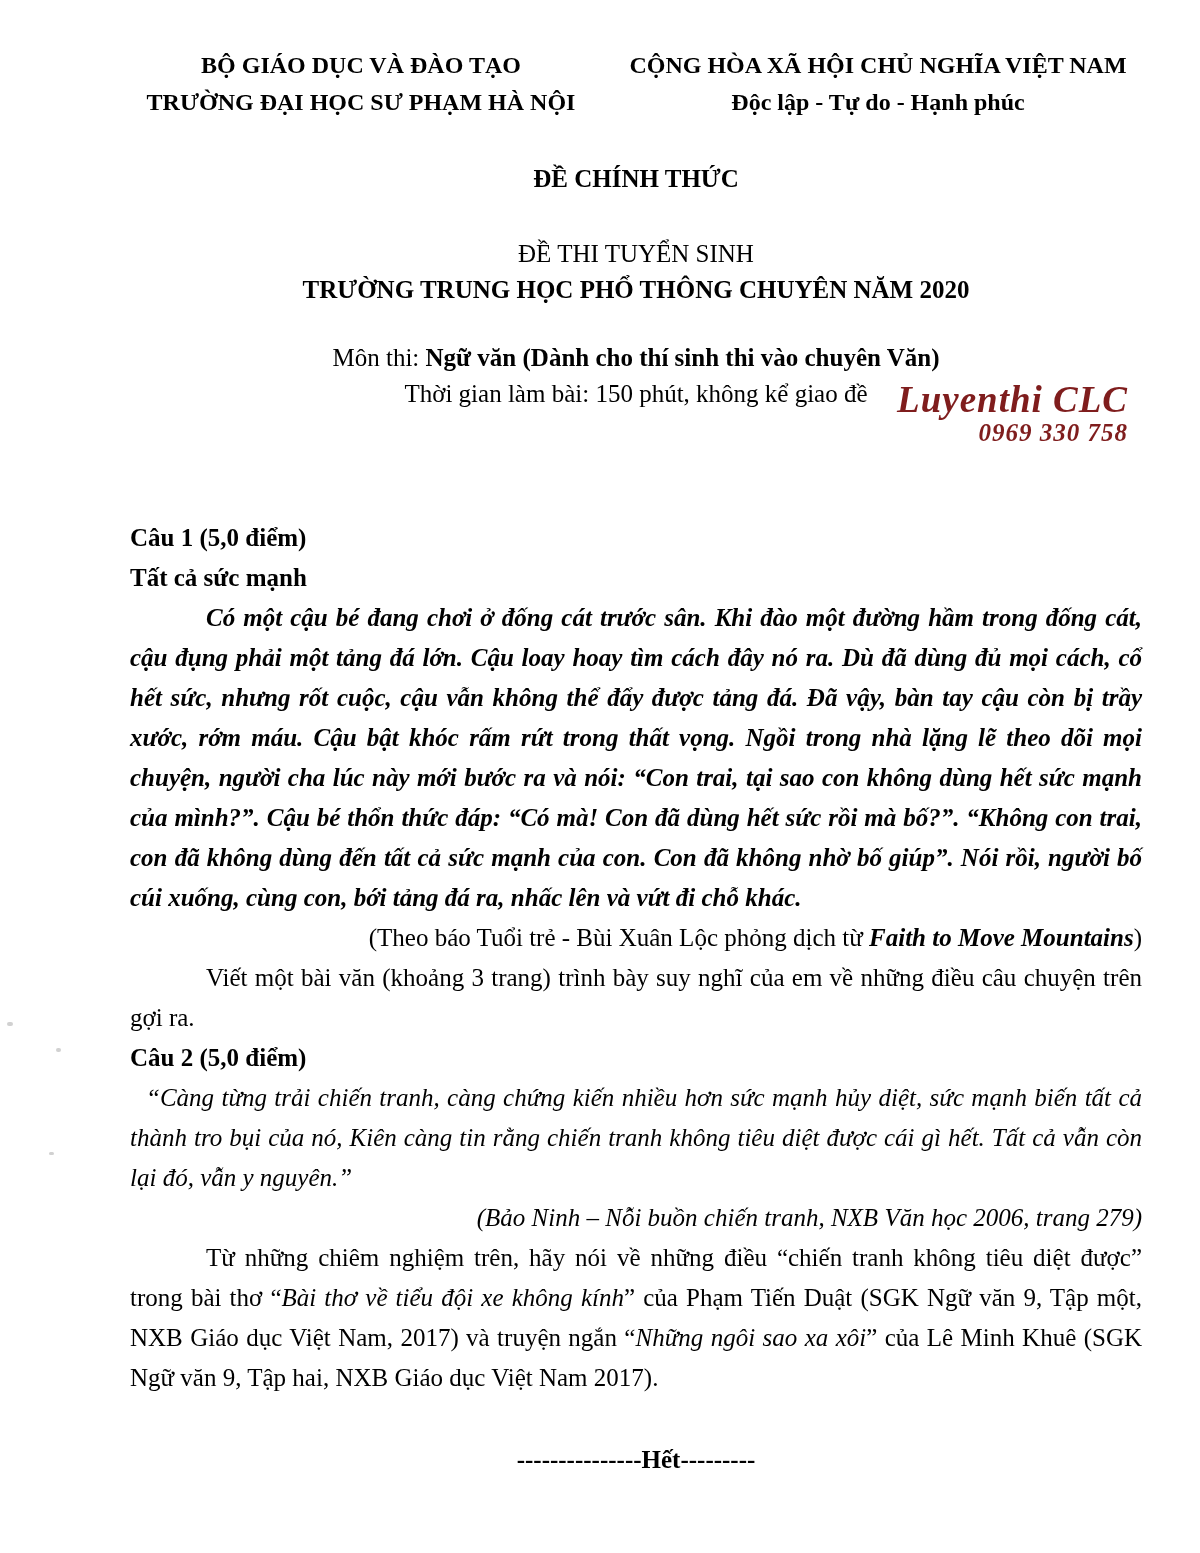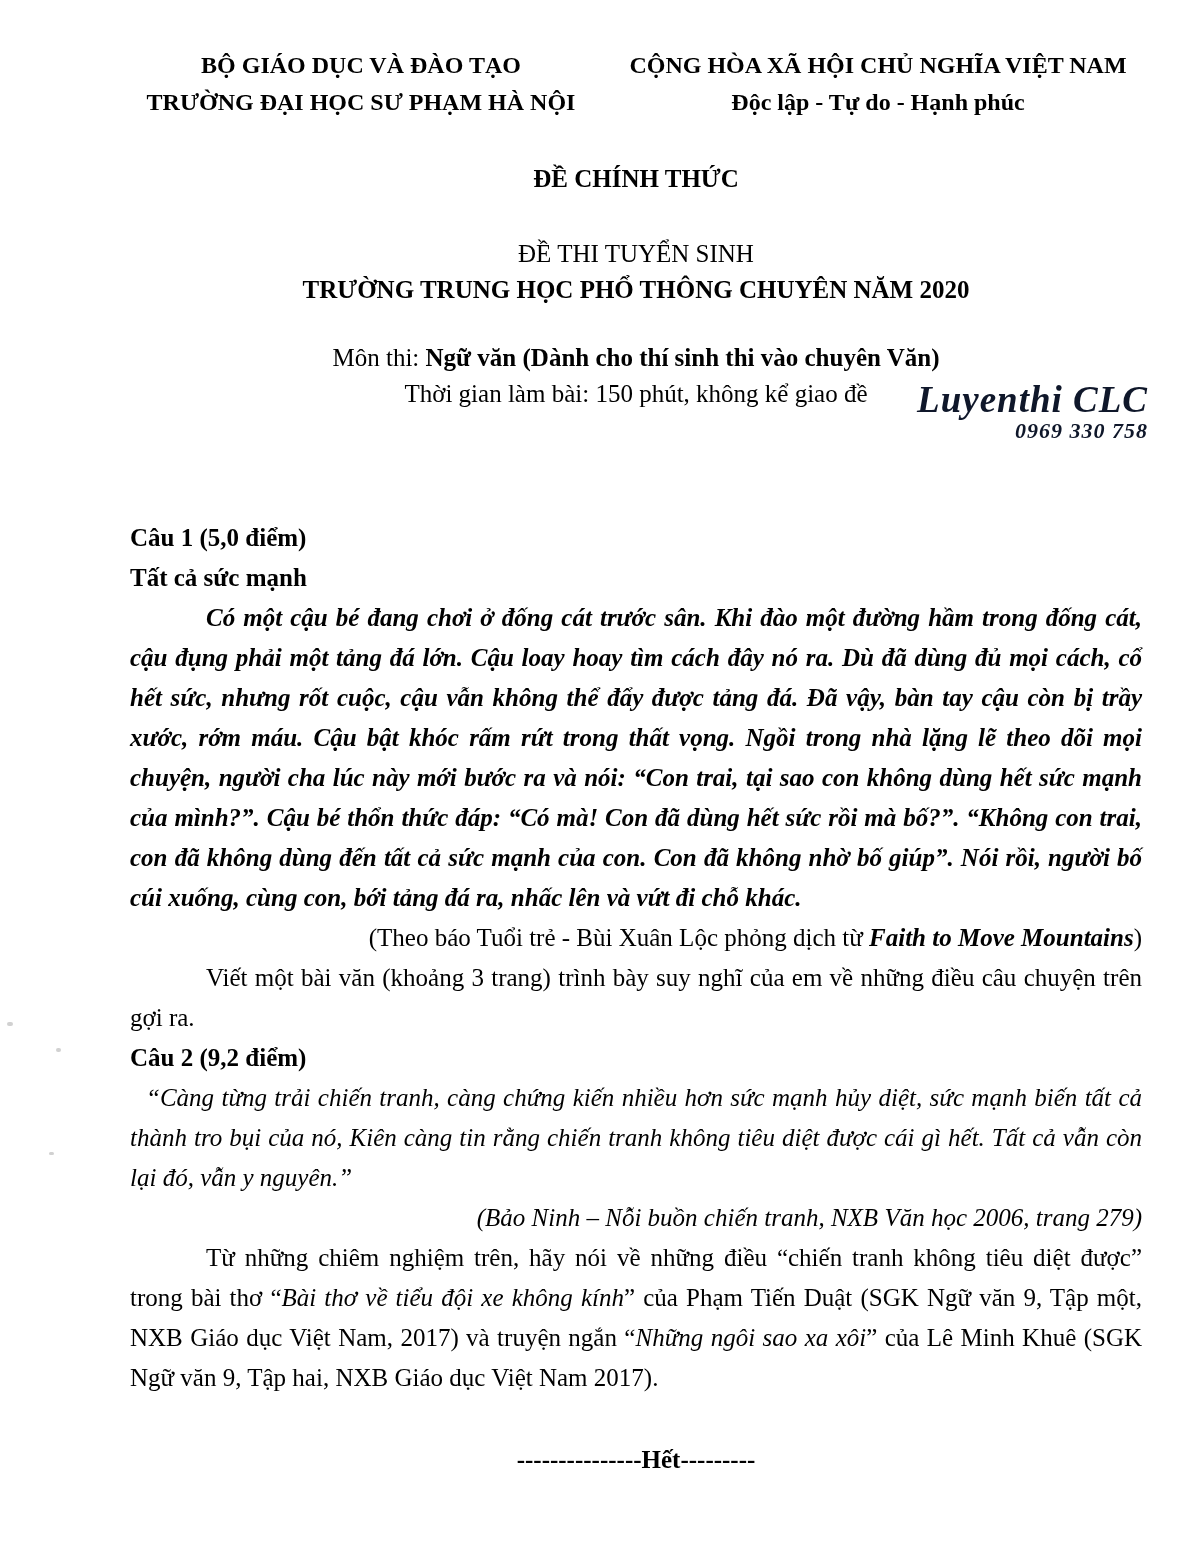--- a/index.html
+++ b/index.html
@@ -69,33 +69,33 @@
   }
   .duration {
     font-size: 25px;
     line-height: 36px;
   }
 
   
   .logo {
     position: absolute;
     top: 381px;
-    right: 52px;
+    right: 72px;
     text-align: right;
-    color: #0f172a;
+    color: #7f1d1d;
     line-height: 1.0;
   }
   .logo-name {
     font-size: 37px;
     font-weight: bold;
     font-style: italic;
     letter-spacing: 1px;
   }
   .logo-phone {
-    font-size: 22px;
+    font-size: 25px;
     font-weight: bold;
     font-style: italic;
     margin-top: 2px;
     letter-spacing: 1px;
   }
 
   
   .q-heading {
     font-weight: bold;
     font-size: 25px;
@@ -178,21 +178,21 @@
     <div class="duration center">Thời gian làm bài: 150 phút, không kể giao đề</div>
 
     <div class="q-heading q1-heading">Câu 1 (5,0 điểm)</div>
     <div class="story-title">Tất cả sức mạnh</div>
     <div class="para indent story">Có một cậu bé đang chơi ở đống cát trước sân. Khi đào một đường hầm trong đống cát, cậu đụng phải một tảng đá lớn. Cậu loay hoay tìm cách đây nó ra. Dù đã dùng đủ mọi cách, cổ hết sức, nhưng rốt cuộc, cậu vẫn không thể đẩy được tảng đá. Đã vậy, bàn tay cậu còn bị trầy xước, rớm máu. Cậu bật khóc rấm rứt trong thất vọng. Ngồi trong nhà lặng lẽ theo dõi mọi chuyện, người cha lúc này mới bước ra và nói: “Con trai, tại sao con không dùng hết sức mạnh của mình?”. Cậu bé thổn thức đáp: “Có mà! Con đã dùng hết sức rồi mà bố?”. “Không con trai, con đã không dùng đến tất cả sức mạnh của con. Con đã không nhờ bố giúp”. Nói rồi, người bố cúi xuống, cùng con, bới tảng đá ra, nhấc lên và vứt đi chỗ khác.</div>
     <div class="src-line">
       <span>(Theo báo Tuổi trẻ - Bùi Xuân Lộc phỏng dịch từ </span><span class="bold italic">Faith to Move Mountains</span><span>)</span>
     </div>
     <div class="para indent">Viết một bài văn (khoảng 3 trang) trình bày suy nghĩ của em về những điều câu chuyện trên gợi ra.</div>
 
-    <div class="q-heading">Câu 2 (9,2 điểm)</div>
+    <div class="q-heading">Câu 2 (5,0 điểm)</div>
     <div class="quote-para">“Càng từng trải chiến tranh, càng chứng kiến nhiều hơn sức mạnh hủy diệt, sức mạnh biến tất cả thành tro bụi của nó, Kiên càng tin rằng chiến tranh không tiêu diệt được cái gì hết. Tất cả vẫn còn lại đó, vẫn y nguyên.”</div>
     <div class="src-line italic">(Bảo Ninh – Nỗi buồn chiến tranh, NXB Văn học 2006, trang 279)</div>
     <div class="para indent">
       <span>Từ những chiêm nghiệm trên, hãy nói về những điều “chiến tranh không tiêu diệt được” trong bài thơ “</span><span class="italic">Bài thơ về tiểu đội xe không kính</span><span>” của Phạm Tiến Duật (SGK Ngữ văn 9, Tập một, NXB Giáo dục Việt Nam, 2017) và truyện ngắn “</span><span class="italic">Những ngôi sao xa xôi</span><span>” của Lê Minh Khuê (SGK Ngữ văn 9, Tập hai, NXB Giáo dục Việt Nam 2017).</span>
     </div>
 
     <div class="footer-end">---------------Hết---------</div>
 
   </div>
 

